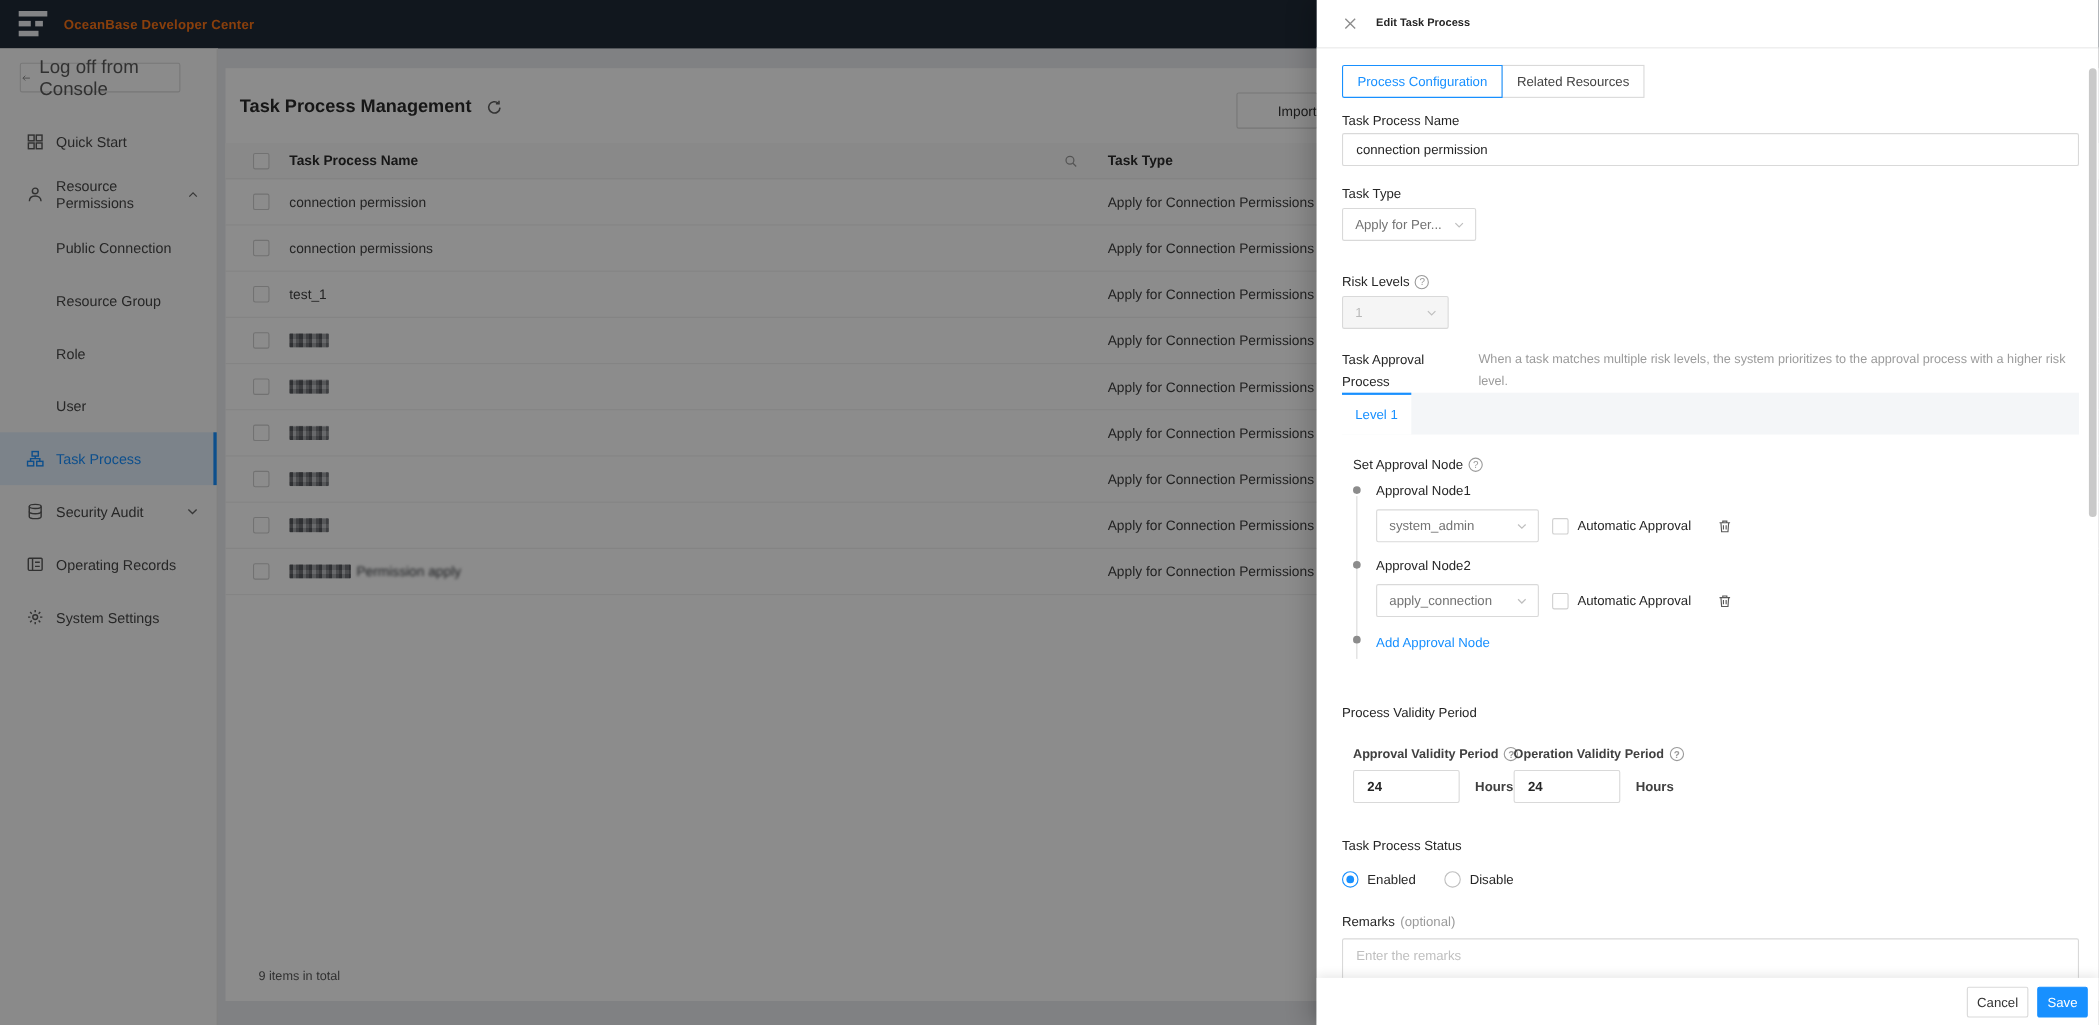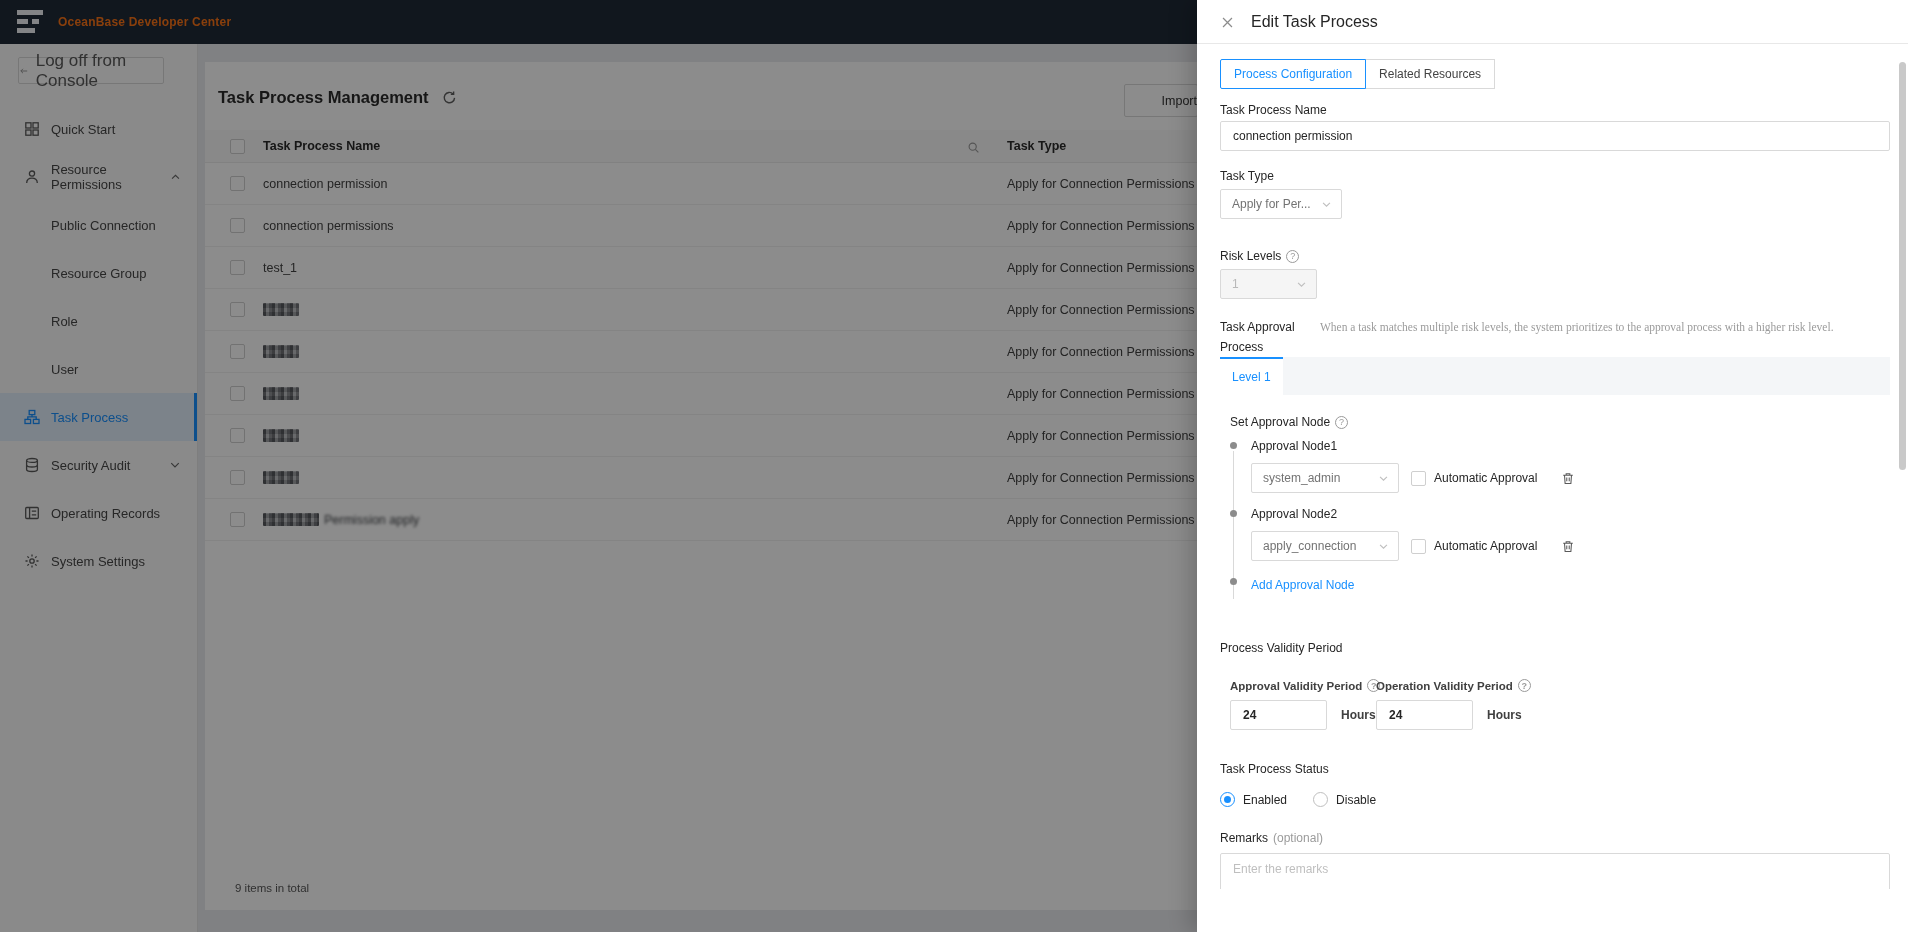--- a/index.html
+++ b/index.html
@@ -71,21 +71,21 @@
   .overlay-mask { position:absolute; left:0; top:0; width:1197px; height:932px;
     background:rgba(0,0,0,.45); z-index:5; }
 
   
   .drawer { position:absolute; left:1197px; top:0; right:0; bottom:0; background:#fff; z-index:10;
     box-shadow:-8px 0 20px rgba(0,0,0,.18); color:#262626; }
   .drawer-header { height:44px; border-bottom:1px solid #e8e8e8; display:flex; align-items:center;
     padding-left:24px; gap:17px; }
   .close-x { width:13px; height:13px; color:#8c8c8c; cursor:pointer; }
   .close-x svg { width:100%; height:100%; }
-  .drawer-title { font-size:16px; font-weight:400; color:#262626; }
+  .drawer-title { font-size:10px; font-weight:700; color:#262626; }
   .drawer-body { position:absolute; top:45px; bottom:43px; left:23px; right:18px;
     padding-top:14px; overflow:hidden; }
   .segs { display:flex; }
   .seg { height:30px; padding:0 13px; border:1px solid #d9d9d9; background:#fff;
     display:flex; align-items:center; font-size:12px; color:#434343; cursor:pointer; }
   .seg + .seg { margin-left:-1px; }
   .seg.active { border-color:#1890ff; color:#1890ff; position:relative; z-index:2; border-radius:2px 0 0 2px; }
   .f-label { font-size:12px; color:#262626; display:flex; align-items:center; gap:5px; }
   .q { width:13px; height:13px; border:1px solid #9a9a9a; border-radius:50%; color:#9a9a9a;
     font-size:9px; display:inline-flex; align-items:center; justify-content:center; flex:none; }
@@ -94,21 +94,21 @@
   .sel { height:30px; border:1px solid #d9d9d9; border-radius:2px; background:#fff;
     display:flex; align-items:center; justify-content:space-between; padding:0 9px 0 11px;
     font-size:12px; color:#737373; cursor:pointer; }
   .sel .chevron { width:11px; height:11px; color:#bfbfbf; }
   .sel .chevron svg { width:100%; height:100%; }
   .sel.disabled { background:#f5f5f5; color:#b9b9b9; cursor:not-allowed; }
   .mt14{margin-top:14px}.mt4{margin-top:4px}.mt18{margin-top:18px}.mt6{margin-top:6px}
   .mt30{margin-top:30px}
   .approval-row { display:flex; margin-top:18px; }
   .ap-label { width:96px; flex:none; font-size:12px; color:#262626; line-height:20px; }
-  .ap-hint { margin-left:4px; max-width:575px; font-size:11.5px; color:#9b9b9b; line-height:20px;font-family:Liberation Serif, serif; }
+  .ap-hint { margin-left:28px; max-width:575px; font-size:11.5px; color:#9b9b9b; line-height:20px; }
   .level-strip { height:38px; background:#f4f6f8; display:flex; margin-top:0; }
   .level-tab { min-width:62px; padding:0 12px; background:#fff; border-top:2px solid #1890ff;
     color:#1890ff; font-size:12px; display:flex; align-items:center; justify-content:center; cursor:pointer; }
   .set-node { margin:20px 0 0 10px; }
   .timeline { margin:10px 0 0 10px; padding-left:21px; position:relative; }
   .tl-rail { position:absolute; left:3px; top:12px; height:148px; width:1px; background:#d9d9d9; }
   .tl-item { position:relative; }
   .tl-item + .tl-item { margin-top:14px; }
   .tl-dot { position:absolute; left:-21px; top:3px; width:7px; height:7px; border-radius:50%; background:#8c8c8c; }
   .node-label { font-size:12px; color:#262626; }
@@ -495,14 +495,22 @@
         <span>Remarks</span>
         <span class="optional">(optional)</span>
       </div>
       <div class="remarks-area">
         <span>Enter the remarks</span>
       </div>
     </div>
 
     <div class="scroll-thumb"></div>
 
+    <div class="drawer-footer">
+      <div class="btn btn-cancel">
+        <span>Cancel</span>
+      </div>
+      <div class="btn btn-save">
+        <span>Save</span>
+      </div>
+    </div>
   </div>
 </div>
 
 </body></html>

